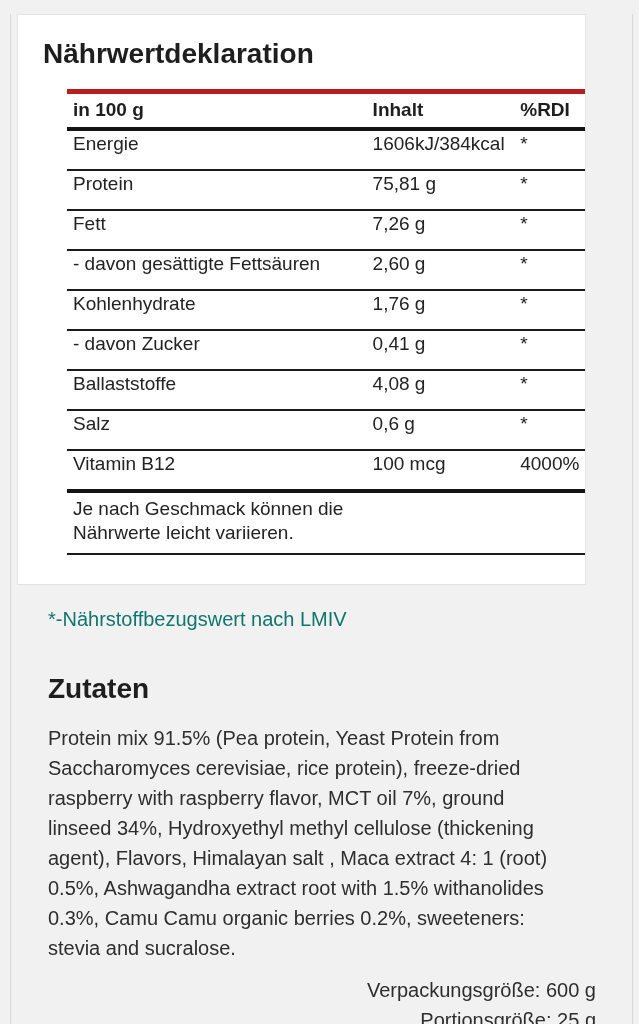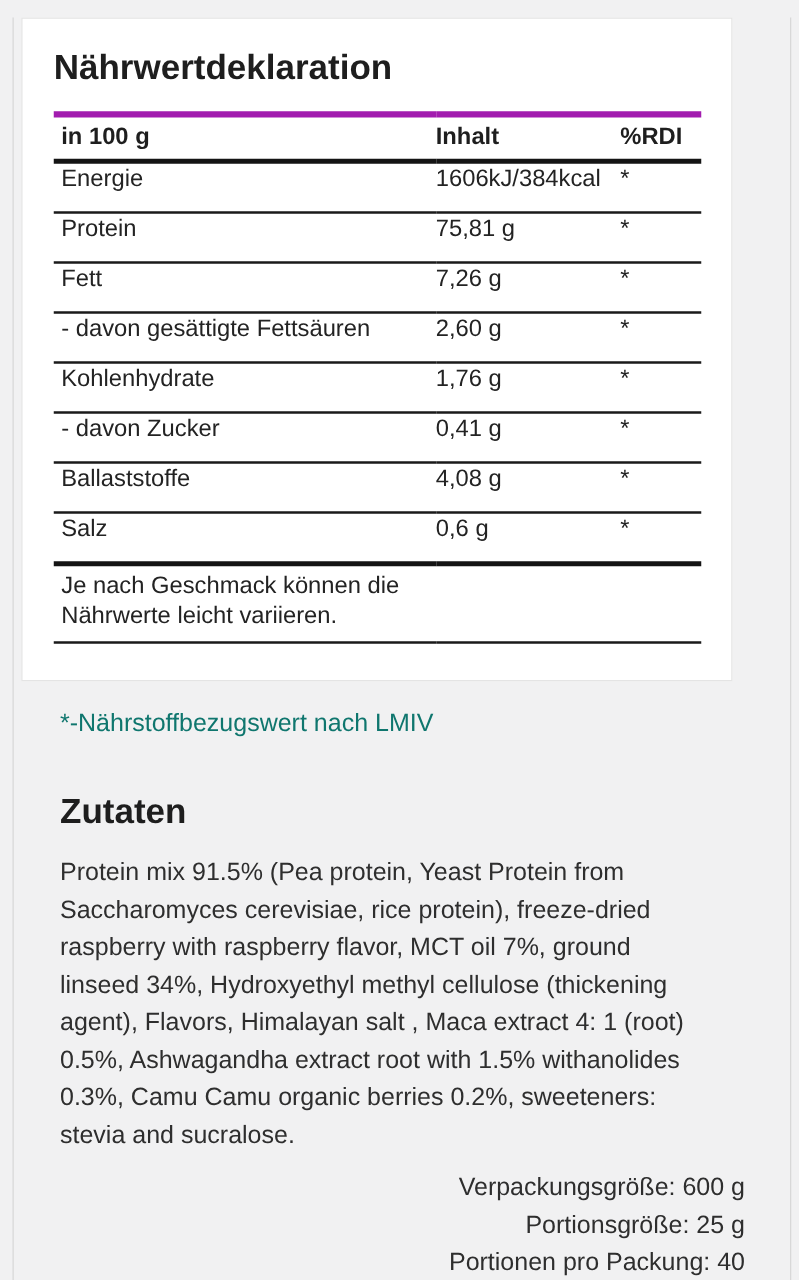--- a/index.html
+++ b/index.html
@@ -29,22 +29,23 @@
   .card-title {
     font-size: 28px;
     line-height: 36px;
     font-weight: bold;
     color: #1e1e1e;
     margin-bottom: 17px;
   }
   table.nutrition {
     width: 100%;
     border-collapse: collapse;
-    border-top: 5px solid #a21caf;
+    border-top: 5px solid #b91c1c;
     table-layout: fixed;
+    margin-left: 24px;
   }
   table.nutrition col.c1 { width: 59%; }
   table.nutrition col.c2 { width: 28.5%; }
   table.nutrition col.c3 { width: 12.5%; }
   table.nutrition th {
     text-align: left;
     font-size: 19px;
     line-height: 22px;
     font-weight: bold;
     color: #1e1e1e;
@@ -156,20 +157,25 @@
           <tr>
             <td>Ballaststoffe</td>
             <td>4,08 g</td>
             <td>*</td>
           </tr>
           <tr>
             <td>Salz</td>
             <td>0,6 g</td>
             <td>*</td>
           </tr>
+          <tr>
+            <td>Vitamin B12</td>
+            <td>100 mcg</td>
+            <td>4000%</td>
+          </tr>
         </tbody>
       <tfoot>
         <tr>
           <td colspan="3">
             <div class="footnote-line">Je nach Geschmack können die</div>
             <div class="footnote-line">Nährwerte leicht variieren.</div>
           </td>
         </tr>
       </tfoot>
     </table>

